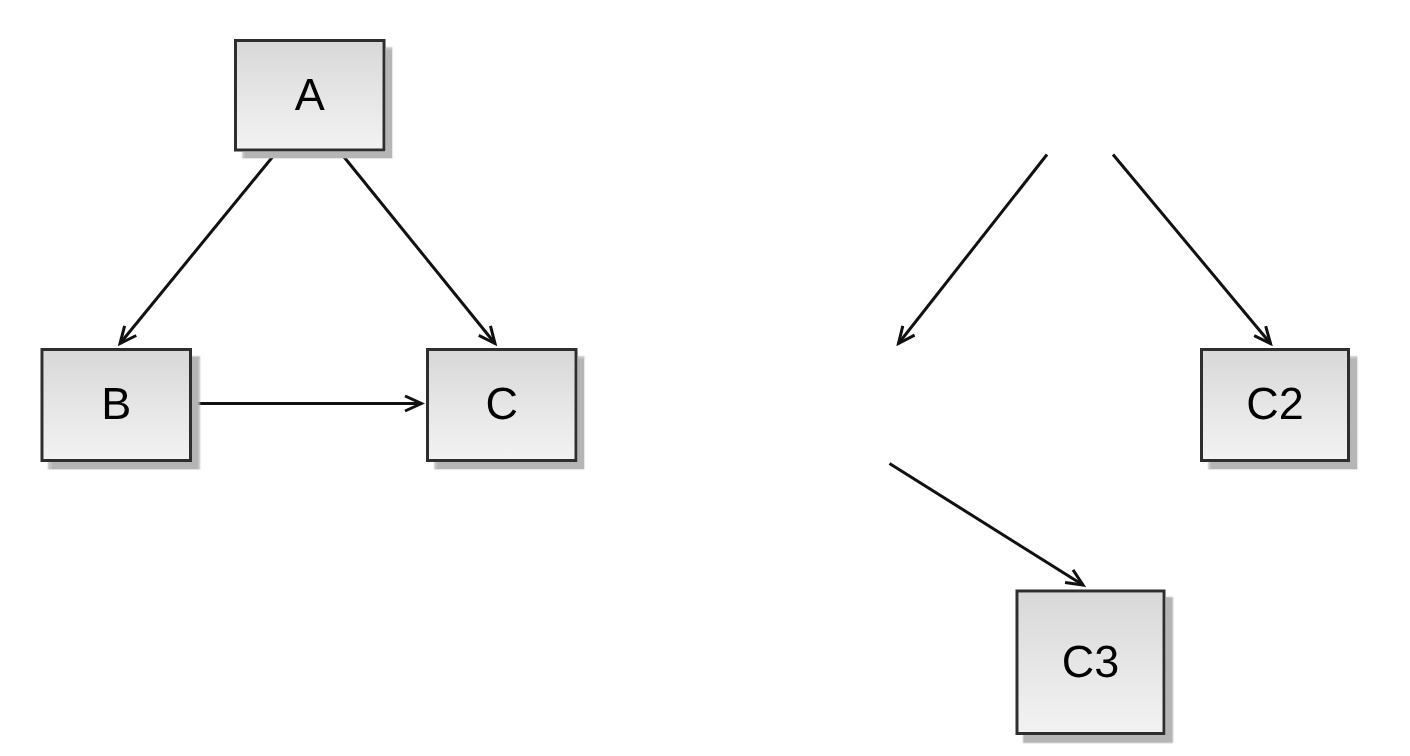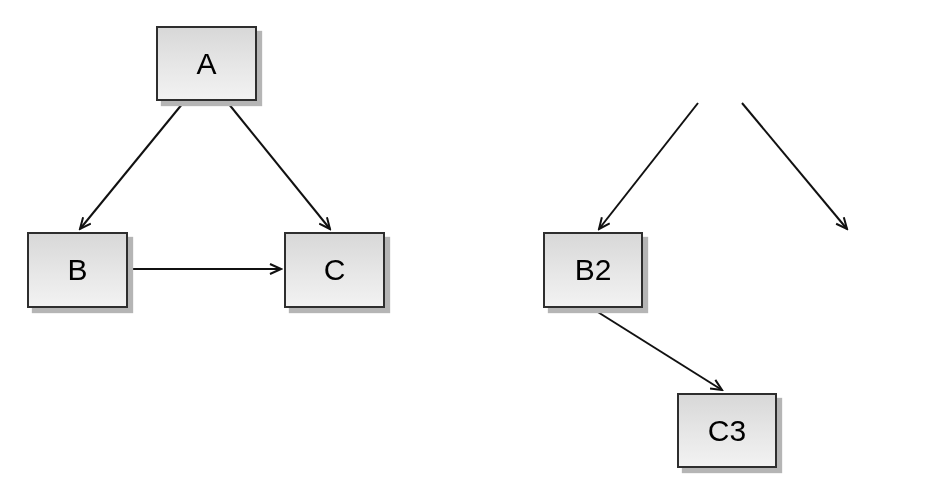--- a/index.html
+++ b/index.html
@@ -65,19 +65,19 @@
   </svg>
 <div class="node" style="left: 156px; top: 26px; width: 101px; height: 75px;">
       <span class="node-label">A</span>
     </div>
     <div class="node" style="left: 27px; top: 232px; width: 101px; height: 76px;">
       <span class="node-label">B</span>
     </div>
     <div class="node" style="left: 284px; top: 232px; width: 101px; height: 76px;">
       <span class="node-label">C</span>
     </div>
-    <div class="node" style="left: 543px; top: 232px; width: 100px; height: 76px;">
-      <span class="node-label">B2</span>
+    <div class="node" style="left: 800px; top: 232px; width: 100px; height: 76px;">
+      <span class="node-label">C2</span>
     </div>
-    <div class="node" style="left: 677px; top: 393px; width: 100px; height: 75px;">
+    <div class="node" style="left: 677px; top: 393px; width: 100px; height: 97px;">
       <span class="node-label">C3</span>
     </div>
   </div>
 
 </body></html>

